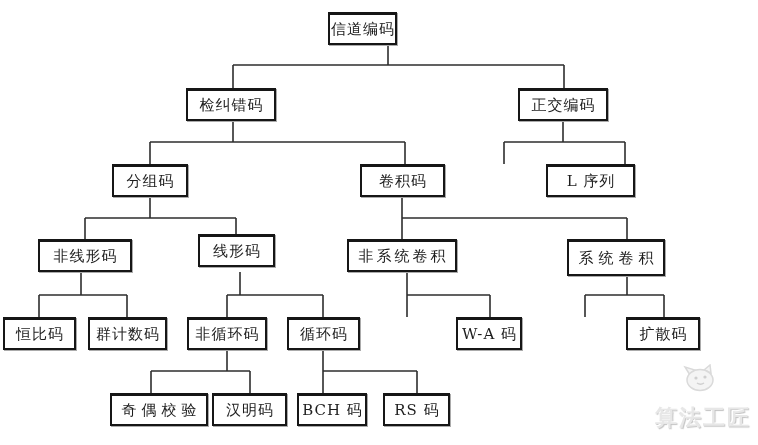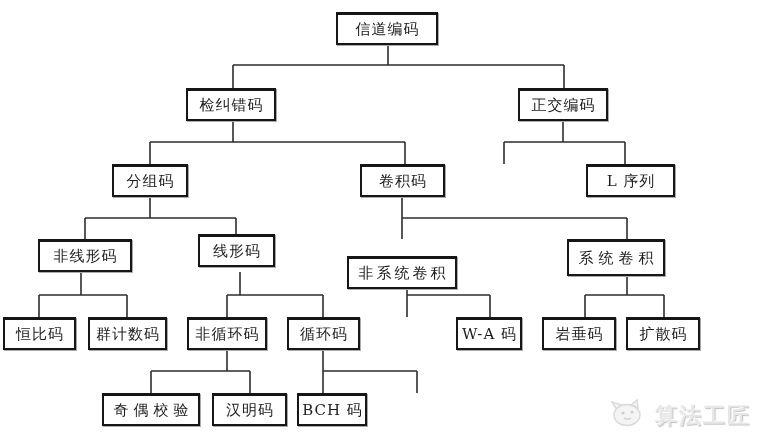--- a/index.html
+++ b/index.html
@@ -15,20 +15,21 @@
     display:flex; align-items:center; justify-content:center;
     font-size:15px; color:#1d1d1d; white-space:nowrap;
   }
   .node .lbl { letter-spacing:1px; margin-right:-1px; }
   .node.sp3 .lbl { letter-spacing:3px; margin-right:-3px; }
   .node.sp5 .lbl { letter-spacing:5px; margin-right:-5px; }
   .watermark {
     position:absolute; right:7px; bottom:12px;
     display:flex; align-items:center; gap:5px;
     font-family:"DejaVu Sans","Liberation Sans",sans-serif;
+    flex-direction:column;
   }
   .watermark .wm-text {
     font-size:22px; font-weight:bold; letter-spacing:2px; color:#e7e7e7;
     text-shadow:-1px -1px 0 #ffffff, 1px 1px 1px #c3c3c3;
   }
 </style>
 </head>
 <body>
 
 <div class="stage">
@@ -40,48 +41,48 @@
     <path d="M150 197 L150 218 M85 218 L236 218 M85 218 L85 239 M236 218 L236 239"></path>
     <path d="M402 197 L402 239 M402 218 L627 218 M627 218 L627 239"></path>
     <path d="M81 272 L81 295 M39 295 L127 295 M39 295 L39 317 M127 295 L127 317"></path>
     <path d="M240 272 L240 295 M227 295 L323 295 M227 295 L227 317 M323 295 L323 317"></path>
     <path d="M407 272 L407 317 M407 295 L490 295 M490 295 L490 317"></path>
     <path d="M627 272 L627 295 M585 295 L664 295 M585 295 L585 317 M664 295 L664 317"></path>
     <path d="M227 350 L227 371 M151 371 L250 371 M151 371 L151 393 M250 371 L250 393"></path>
     <path d="M323 350 L323 393 M323 371 L417 371 M417 371 L417 393"></path>
   </svg>
 
-  <div class="node" style="left:336px;top:12px;width:102px;height:33px">
+  <div class="node" style="left:328px;top:12px;width:69px;height:33px">
     <span class="lbl">信道编码</span>
   </div>
 
   <div class="node" style="left:186px;top:88px;width:90px;height:33px">
     <span class="lbl">检纠错码</span>
   </div>
   <div class="node" style="left:518px;top:88px;width:90px;height:33px">
     <span class="lbl">正交编码</span>
   </div>
 
   <div class="node" style="left:112px;top:164px;width:76px;height:33px">
     <span class="lbl">分组码</span>
   </div>
   <div class="node" style="left:360px;top:164px;width:85px;height:33px">
     <span class="lbl">卷积码</span>
   </div>
-  <div class="node" style="left:586px;top:164px;width:89px;height:33px">
+  <div class="node" style="left:546px;top:164px;width:89px;height:33px">
     <span class="lbl">L 序列</span>
   </div>
 
   <div class="node" style="left:38px;top:239px;width:94px;height:33px">
     <span class="lbl">非线形码</span>
   </div>
   <div class="node" style="left:198px;top:234px;width:77px;height:33px">
     <span class="lbl">线形码</span>
   </div>
-  <div class="node sp3" style="left:347px;top:256px;width:110px;height:33px">
+  <div class="node sp3" style="left:347px;top:239px;width:110px;height:33px">
     <span class="lbl">非系统卷积</span>
   </div>
   <div class="node sp5" style="left:567px;top:239px;width:98px;height:37px">
     <span class="lbl">系统卷积</span>
   </div>
 
   <div class="node" style="left:3px;top:317px;width:73px;height:33px">
     <span class="lbl">恒比码</span>
   </div>
   <div class="node" style="left:88px;top:317px;width:79px;height:33px">
@@ -89,35 +90,35 @@
   </div>
   <div class="node" style="left:187px;top:317px;width:80px;height:33px">
     <span class="lbl">非循环码</span>
   </div>
   <div class="node" style="left:287px;top:317px;width:73px;height:33px">
     <span class="lbl">循环码</span>
   </div>
   <div class="node" style="left:456px;top:317px;width:66px;height:33px">
     <span class="lbl">W-A 码</span>
   </div>
-  <div class="node" style="left:542px;top:317px;width:74px;height:33px">
-    <span class="lbl">岩垂码</span>
-  </div>
   <div class="node" style="left:626px;top:317px;width:74px;height:33px">
     <span class="lbl">扩散码</span>
   </div>
 
-  <div class="node sp5" style="left:102px;top:393px;width:98px;height:33px">
+  <div class="node sp5" style="left:110px;top:393px;width:98px;height:33px">
     <span class="lbl">奇偶校验</span>
   </div>
   <div class="node" style="left:212px;top:393px;width:75px;height:33px">
     <span class="lbl">汉明码</span>
   </div>
   <div class="node" style="left:297px;top:393px;width:70px;height:33px">
     <span class="lbl">BCH 码</span>
+  </div>
+  <div class="node" style="left:383px;top:393px;width:67px;height:33px">
+    <span class="lbl">RS 码</span>
   </div>
 
   <div class="watermark">
     <span>
       <svg width="40" height="30" viewBox="0 0 40 30">
         <g stroke="#dadada" fill="#f4f4f4" stroke-width="1.5">
           <path d="M7 11 L2 3 L12 6 Z"></path>
           <path d="M21 6 L27 1 L28 9 Z"></path>
           <ellipse cx="17" cy="16" rx="13" ry="10.5"></ellipse>
         </g>

